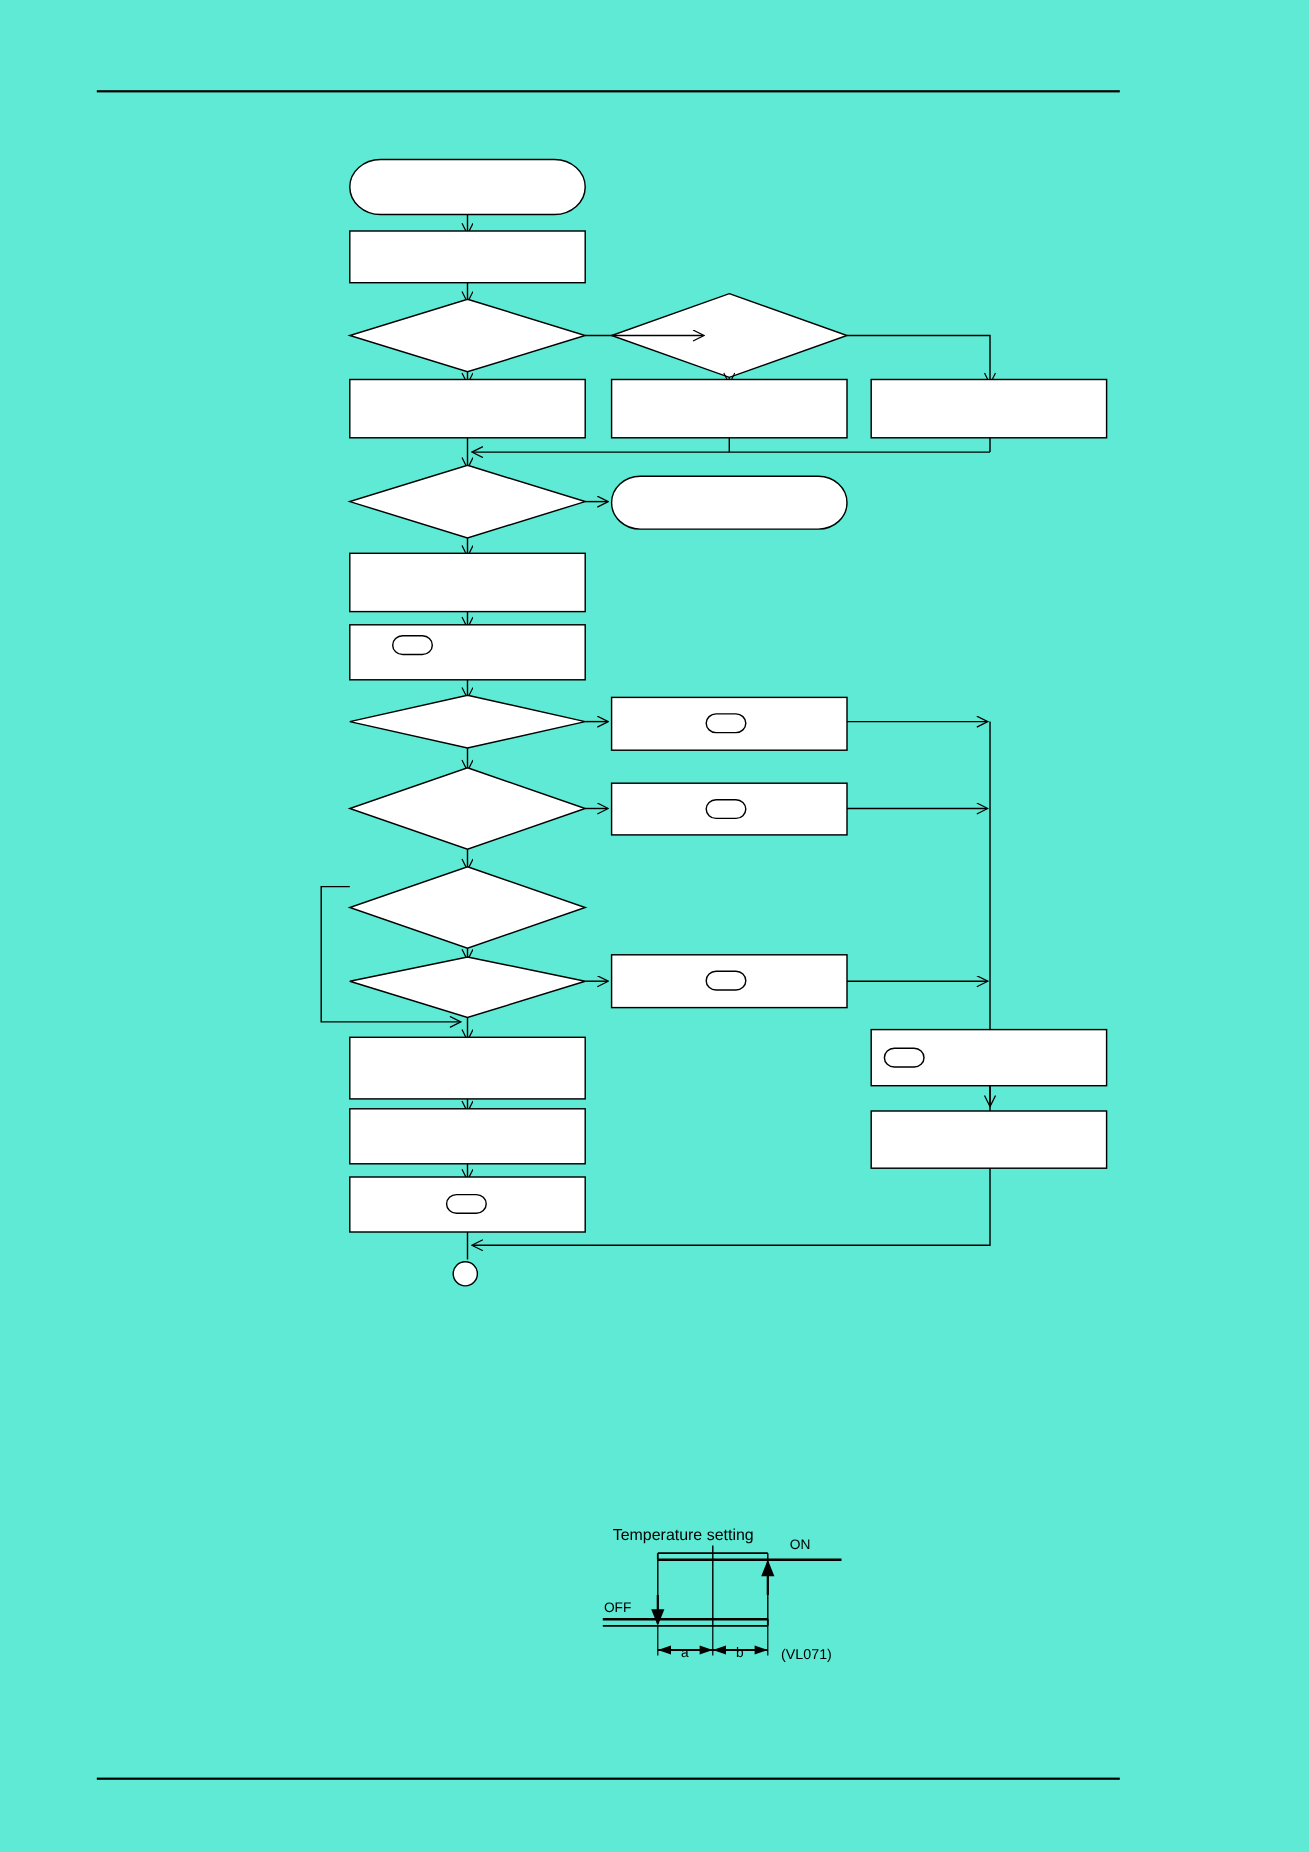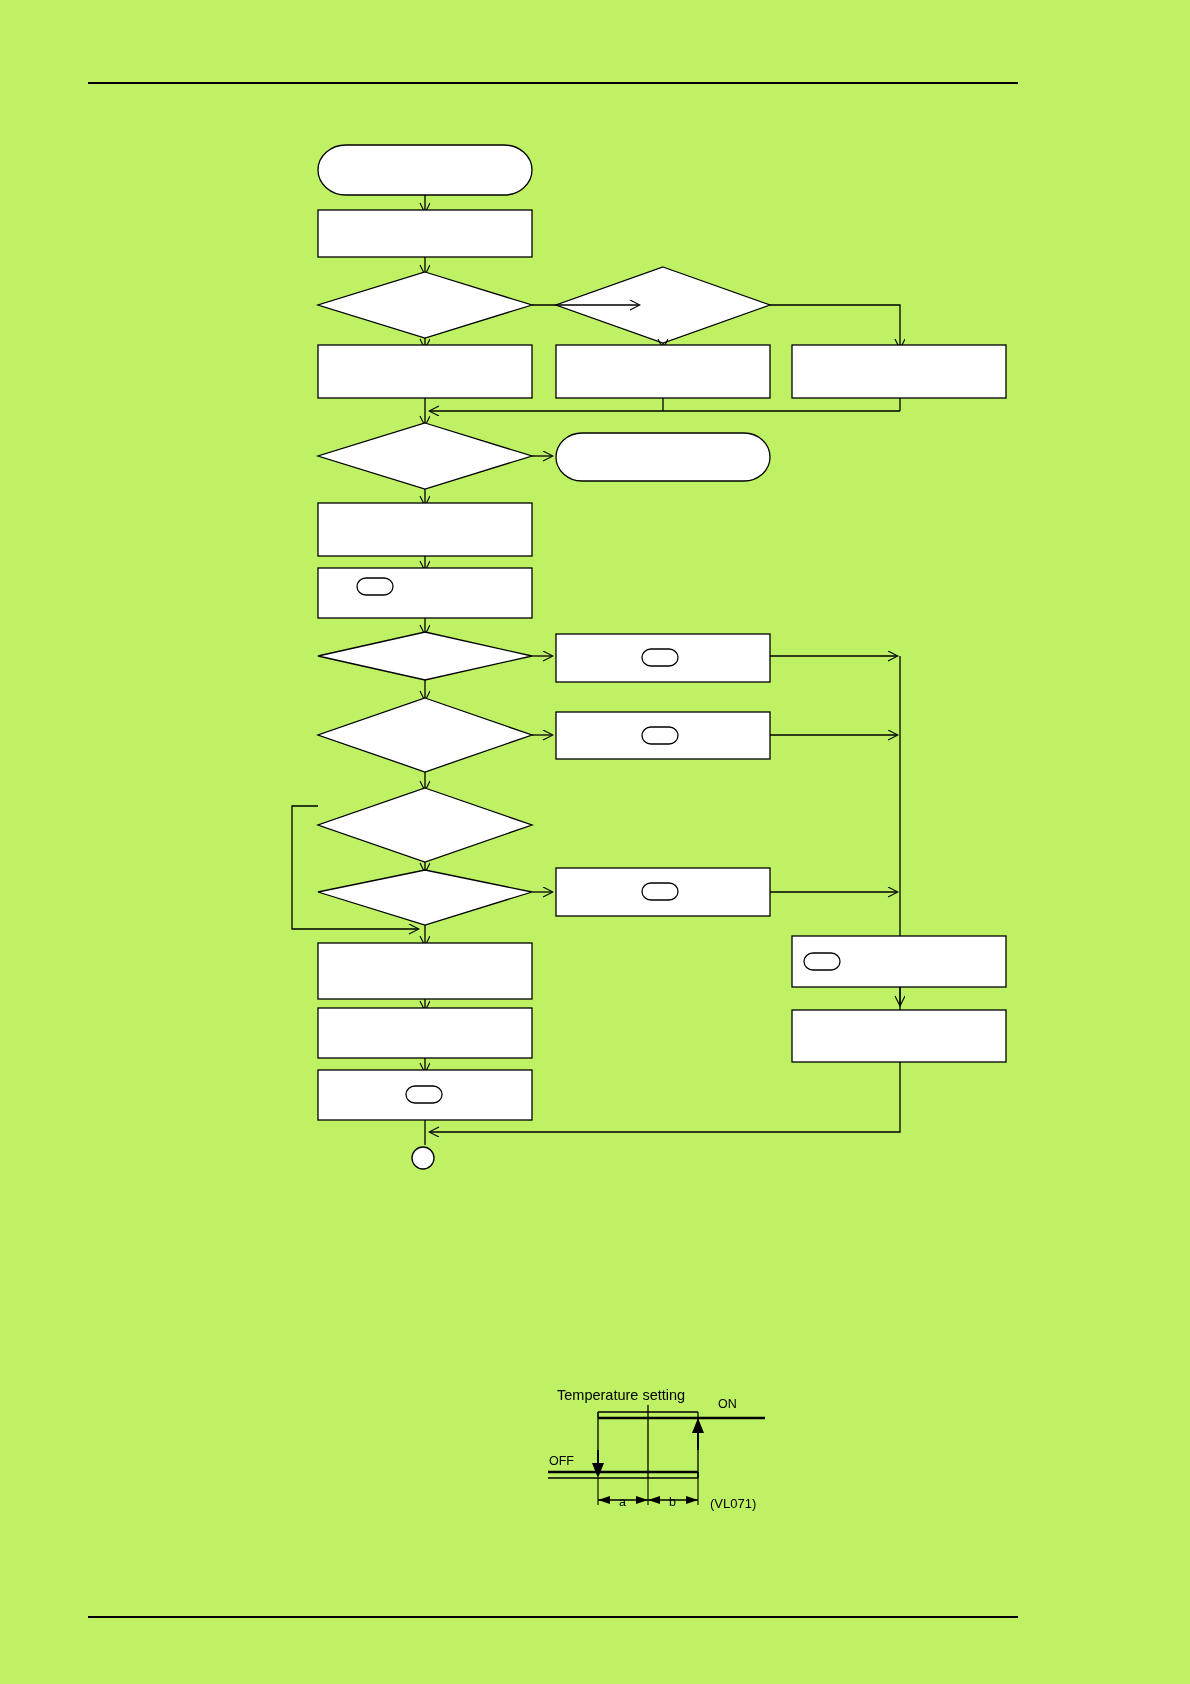--- a/index.html
+++ b/index.html
@@ -11,21 +11,21 @@
     width: 1190px;
     height: 1684px;
     position: relative;
     font-family: "Liberation Sans", sans-serif;
     color: #000;
     overflow: hidden;
   }
   .page {
     position: absolute;
     inset: 0;
-    background: #bef264;
+    background: #5eead4;
   }
   .rule {
     position: absolute;
     left: 88px;
     width: 930px;
     height: 2px;
     background: #000;
   }
   .rule.top { top: 82px; }
   .rule.bottom { top: 1616px; }

